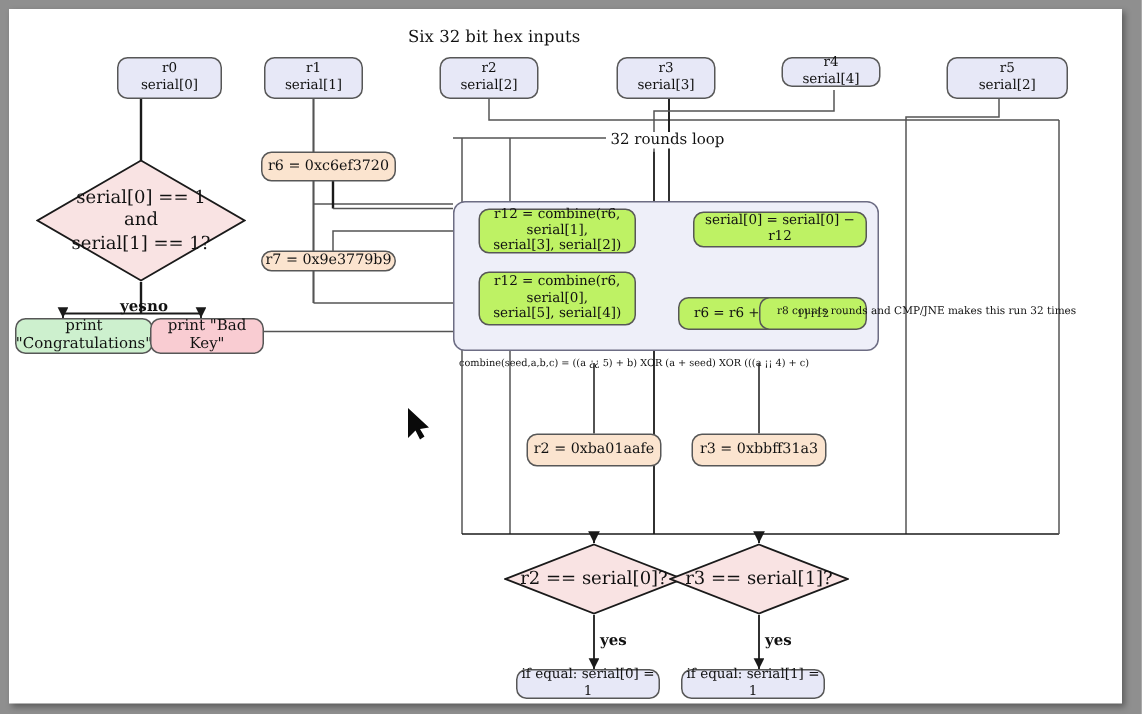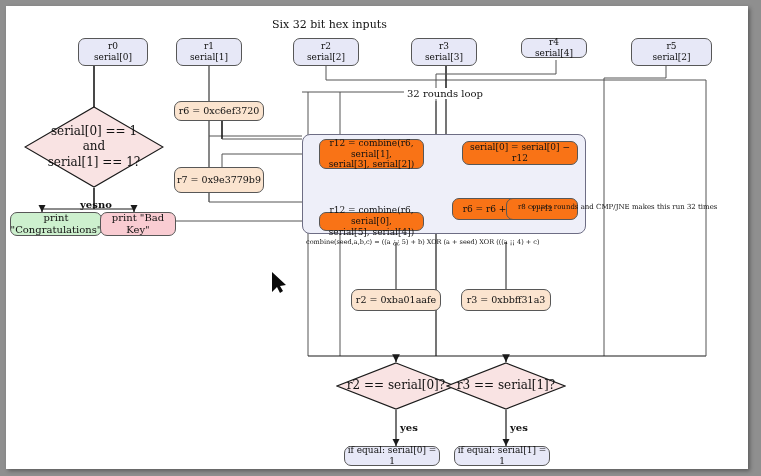--- a/index.html
+++ b/index.html
@@ -51,21 +51,21 @@
   }
   .reg {
     background: #e7e8f7;
     font-size: 9px;
   }
   .const {
     background: #fbe4cf;
     font-size: 9.5px;
   }
   .op {
-    background: #f97316;
+    background: #bef264;
     font-size: 9px;
   }
   .result {
     background: #e7e8f7;
     font-size: 9px;
   }
   .good {
     background: #cdf0ce;
     font-size: 10px;
   }
@@ -269,40 +269,40 @@
       <div class="node good" style="left:4px; top:206px; width:92px; height:24px;">
         <span>print "Congratulations"</span>
       </div>
       <div class="node bad" style="left:94px; top:206px; width:76px; height:24px;">
         <span>print "Bad Key"</span>
       </div>
 
       <div class="node const" style="left:168px; top:95px; width:90px; height:20px;">
         <span>r6 = 0xc6ef3720</span>
       </div>
-      <div class="node const" style="left:168px; top:161px; width:90px; height:26px;">
+      <div class="node const" style="left:168px; top:161px; width:90px; height:14px;">
         <span>r7 = 0x9e3779b9</span>
       </div>
       <div class="node const" style="left:345px; top:283px; width:90px; height:22px;">
         <span>r2 = 0xba01aafe</span>
       </div>
       <div class="node const" style="left:455px; top:283px; width:90px; height:22px;">
         <span>r3 = 0xbbff31a3</span>
       </div>
 
       <div class="loopbox" style="left:296px; top:128px; width:284px; height:100px;"></div>
       <div class="plain looplabel" style="left:398px; top:82px;">32 rounds loop</div>
 
       <div class="node op" style="left:313px; top:133px; width:105px; height:30px;">
         <div>
           <div>r12 = combine(r6, serial[1],</div>
           <div>serial[3], serial[2])</div>
         </div>
       </div>
-      <div class="node op" style="left:313px; top:206px; width:105px; height:19px;">
+      <div class="node op" style="left:313px; top:175px; width:105px; height:36px;">
         <div>
           <div>r12 = combine(r6, serial[0],</div>
           <div>serial[5], serial[4])</div>
         </div>
       </div>
       <div class="node op" style="left:456px; top:135px; width:116px; height:24px;">
         <span>serial[0] = serial[0] − r12</span>
       </div>
       <div class="node op" style="left:446px; top:192px; width:78px; height:22px;">
         <span>r6 = r6 + r7</span>

